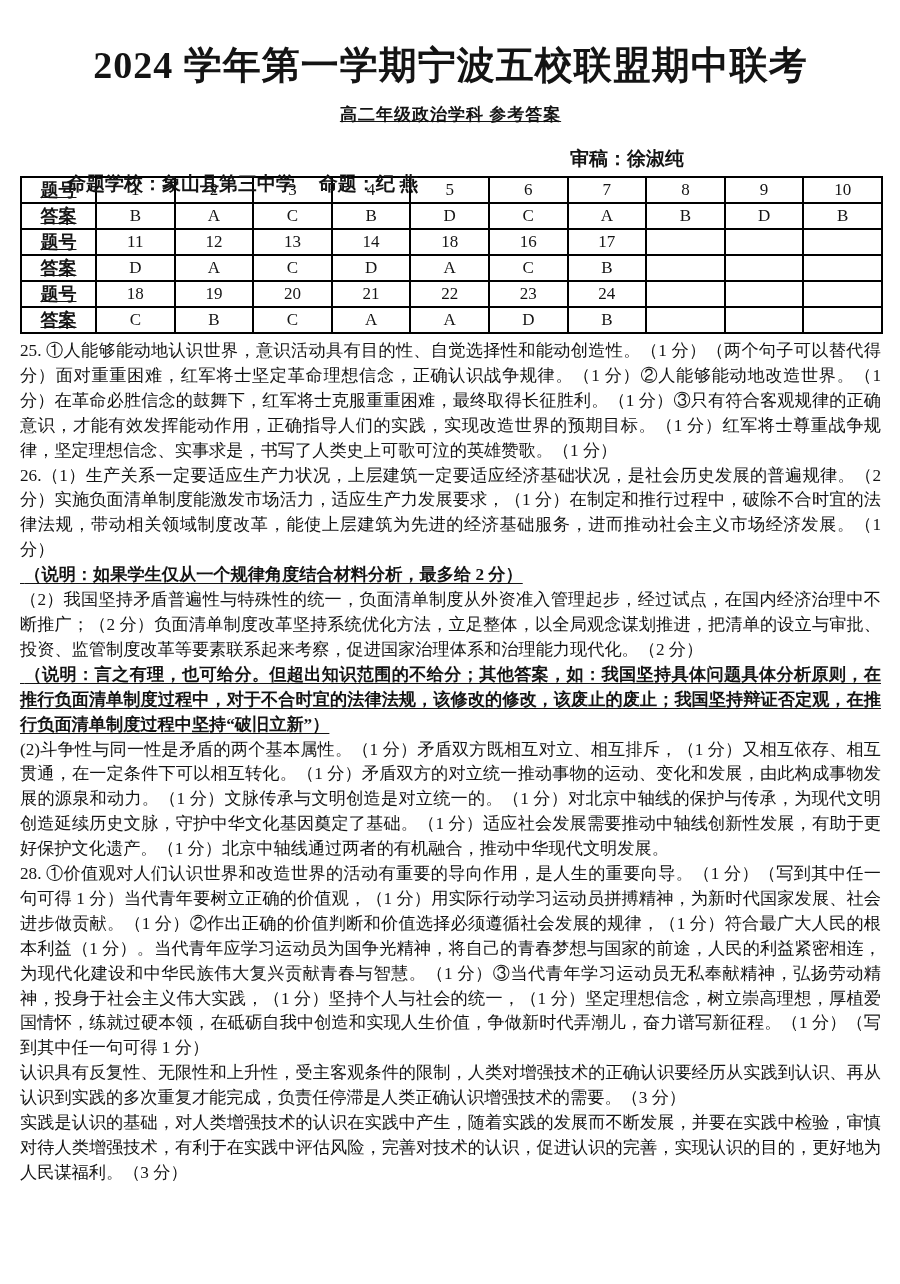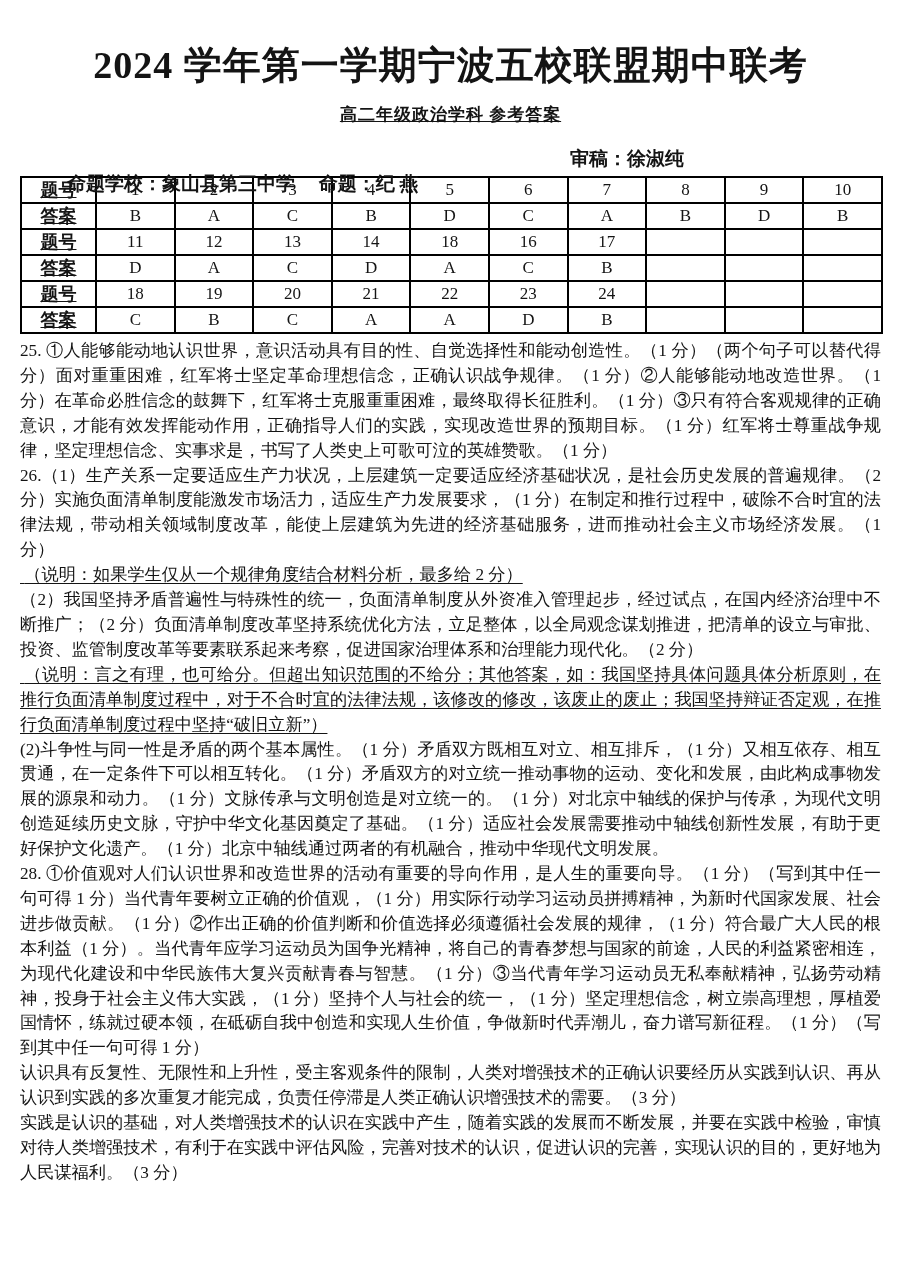--- a/index.html
+++ b/index.html
@@ -76,21 +76,21 @@
   .body-para {
     margin: 0;
     font-size: 17.2px;
     line-height: 24.9px;
     text-align: justify;
     white-space: pre-wrap;
     word-break: break-all;
   }
   .seg-normal { font-weight: normal; }
   .seg-note {
-    font-weight: normal;
+    font-weight: bold;
     text-decoration: underline;
     text-underline-offset: 3px;
   }
 </style>
 </head>
 <body>
 
 <div class="doc">
 
   <div class="title">2024 学年第一学期宁波五校联盟期中联考</div>

